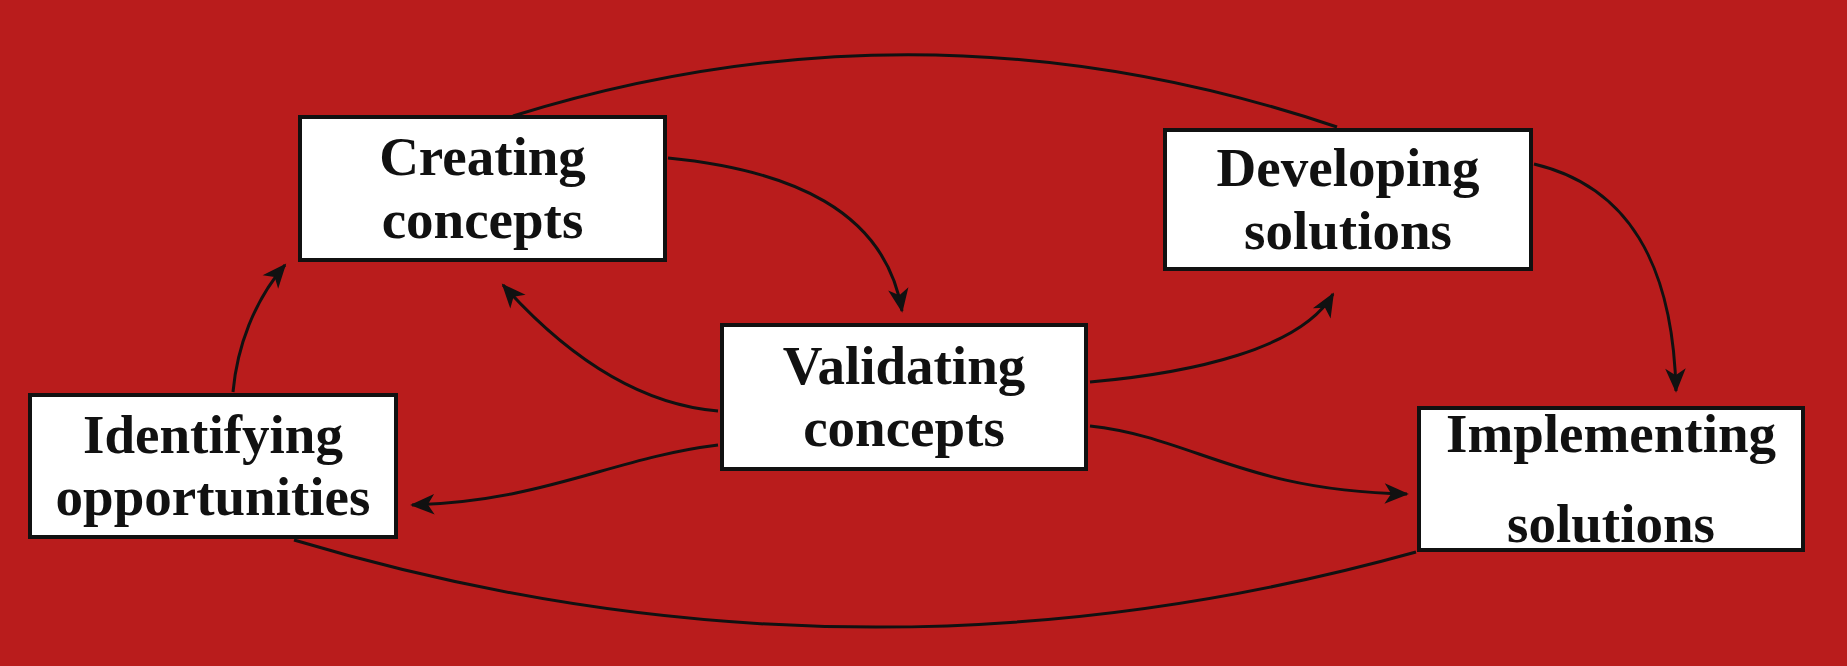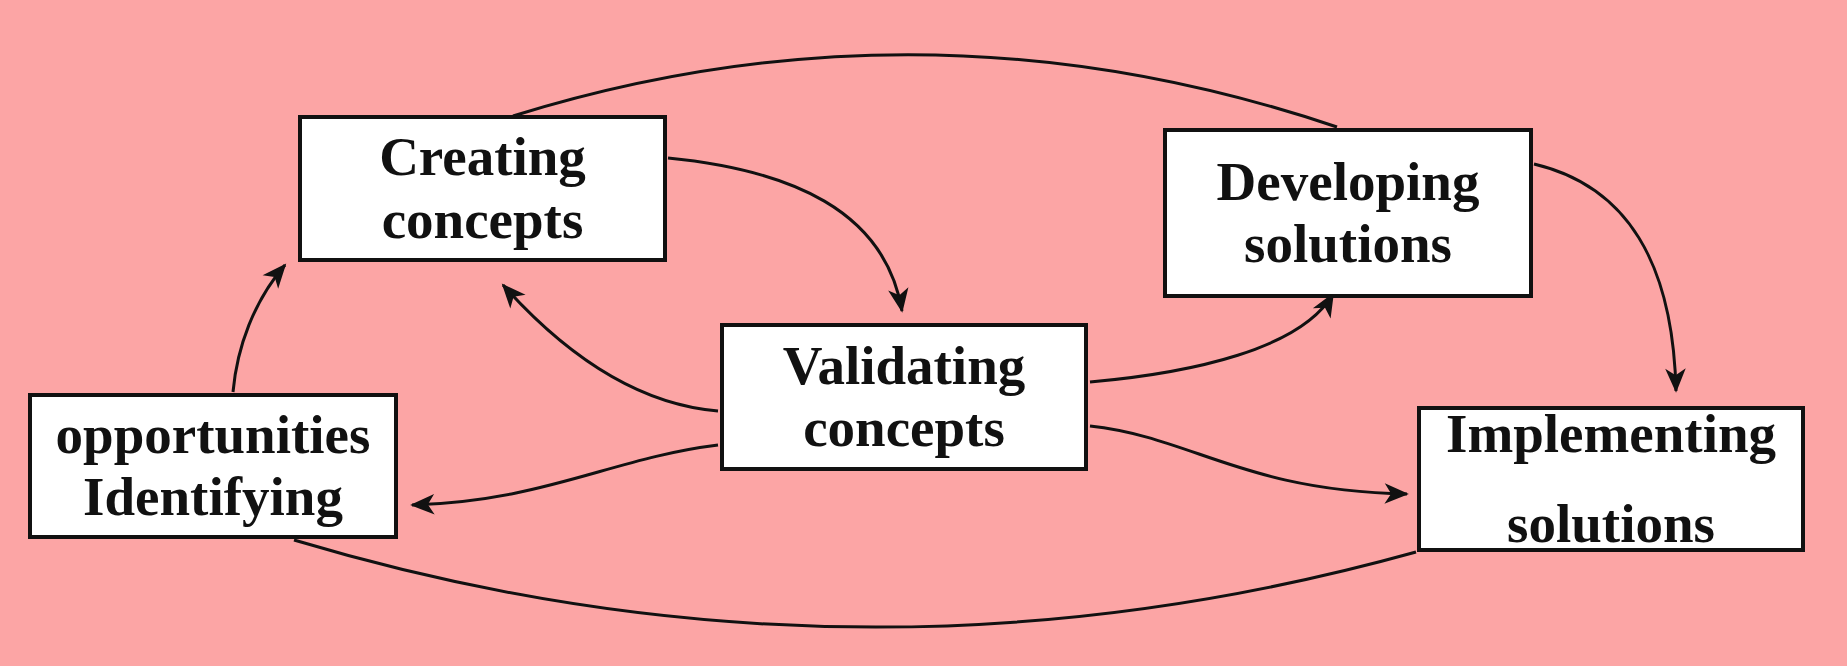--- a/index.html
+++ b/index.html
@@ -1,17 +1,17 @@
 <!DOCTYPE html>
 <html><head>
 <meta charset="utf-8">
 <style>
   html,body{margin:0;padding:0;background:#ffffff;}
   .stage{
-    position:relative;width:1847px;height:666px;background:#fca5a5;overflow:hidden;
+    position:relative;width:1847px;height:666px;background:#b91c1c;overflow:hidden;
     font-family:"Liberation Serif","DejaVu Serif",serif;
   }
   .edges{position:absolute;left:0;top:0;width:1847px;height:666px;}
   .node{
     position:absolute;border:4px solid #111111;background:#ffffff;
     display:flex;flex-direction:column;align-items:center;justify-content:center;
     text-align:center;font-weight:700;font-size:55px;line-height:1.13;color:#111111;
     box-sizing:border-box;letter-spacing:0px;
   }
   .node span{display:block;white-space:nowrap;}
@@ -38,33 +38,33 @@
         <path d="M 1090 426 C 1192 437 1243 491 1407 494" marker-end="url(#arrowhead)"></path>
         <path d="M 1534 164 C 1627 186 1673 262 1676 391" marker-end="url(#arrowhead)"></path>
       </g>
   </svg>
 
   <div class="node" style="left: 298px; top: 115px; width: 369px; height: 147px; border-color: rgb(17, 17, 17); color: rgb(17, 17, 17);">
     <span>Creating</span>
     <span>concepts</span>
   </div>
 
-  <div class="node" style="left: 1163px; top: 128px; width: 370px; height: 170px; border-color: rgb(17, 17, 17); color: rgb(17, 17, 17);">
+  <div class="node" style="left: 1163px; top: 128px; width: 370px; height: 143px; border-color: rgb(17, 17, 17); color: rgb(17, 17, 17);">
     <span>Developing</span>
     <span>solutions</span>
   </div>
 
   <div class="node" style="left: 720px; top: 323px; width: 368px; height: 148px; border-color: rgb(17, 17, 17); color: rgb(17, 17, 17);">
     <span>Validating</span>
     <span>concepts</span>
   </div>
 
   <div class="node" style="left: 28px; top: 393px; width: 370px; height: 146px; border-color: rgb(17, 17, 17); color: rgb(17, 17, 17);">
+    <span>Identifying</span>
     <span>opportunities</span>
-    <span>Identifying</span>
   </div>
 
   <div class="node" style="left: 1417px; top: 406px; width: 388px; height: 146px; border-color: rgb(17, 17, 17); color: rgb(17, 17, 17); gap: 28px;">
     <span>Implementing</span>
     <span>solutions</span>
   </div>
 
 </div>
 
 </body></html>

